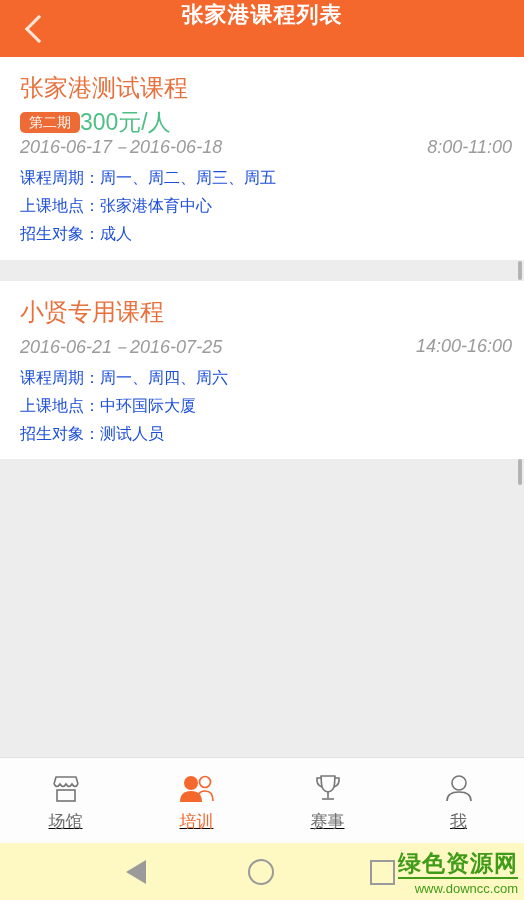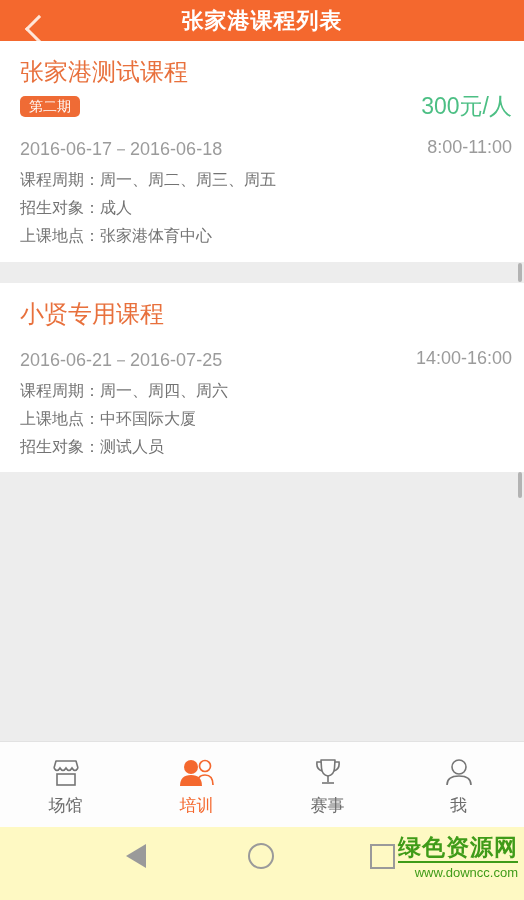--- a/index.html
+++ b/index.html
@@ -14,24 +14,24 @@
     position: relative;
     width: 524px;
     height: 900px;
     overflow: hidden;
     background: #ededed;
   }
 
   
   .appbar {
     position: relative;
-    height: 41px;
+    height: 57px;
     background: #f4682e;
     display: flex;
-    align-items: center;
+    align-items: flex-start;
     justify-content: center;
   }
   .appbar-title {
     color: #ffffff;
     font-size: 22px;
     font-weight: bold;
     letter-spacing: 1px;
   }
   .back-btn {
     position: absolute;
@@ -95,64 +95,65 @@
 
   .card-title {
     color: #e8703c;
     font-size: 24px;
     margin: 2px 0 8px 0;
     line-height: 1.25;
   }
   .row {
     display: flex;
     align-items: center;
-    justify-content: space-between;
   }
   .badge {
     display: inline-block;
     background: #ef6b35;
     color: #ffffff;
     font-size: 14px;
     padding: 3px 9px 4px 9px;
     border-radius: 5px;
     line-height: 1;
   }
   .price {
     color: #4cbf84;
     font-size: 23px;
     line-height: 1;
   }
   .subrow {
     display: flex;
-    align-items: flex-start;
+    align-items: center;
     justify-content: space-between;
-    margin-top: 19px;
+    margin-top: 1px;
+    font-style: italic;
   }
   .daterange {
     color: #9b9b9b;
     font-size: 18px;
   }
   .timerange {
     color: #9b9b9b;
     font-size: 18px;
   }
   .detail {
-    color: #737373;
+    color: #1d4ed8;
     font-size: 16px;
     margin-top: 9px;
     line-height: 1.2;
   }
 
   
   .tabbar {
     height: 86px;
     background: #fdfdfd;
     border-top: 1px solid #e2e2e2;
     display: flex;
     box-sizing: border-box;
+    text-decoration: underline;
   }
   .tab {
     flex: 1;
     display: flex;
     flex-direction: column;
     align-items: center;
     justify-content: center;
     padding-top: 4px;
   }
   .tab .ico {
@@ -243,22 +244,22 @@
       <div class="card-title">张家港测试课程</div>
       <div class="row">
         <span class="badge">第二期</span>
         <span class="price">300元/人</span>
       </div>
       <div class="subrow">
         <span class="daterange">2016-06-17－2016-06-18</span>
         <span class="timerange">8:00-11:00</span>
       </div>
       <div class="detail">课程周期：周一、周二、周三、周五</div>
+      <div class="detail">上课地点：张家港体育中心</div>
       <div class="detail">招生对象：成人</div>
-      <div class="detail">上课地点：张家港体育中心</div>
     </div>
 
     <div class="gap">
       <div class="sb"></div>
     </div>
 
     <div class="card">
       <div class="card-title">小贤专用课程</div>
       <div class="subrow">
         <span class="daterange">2016-06-21－2016-07-25</span>

